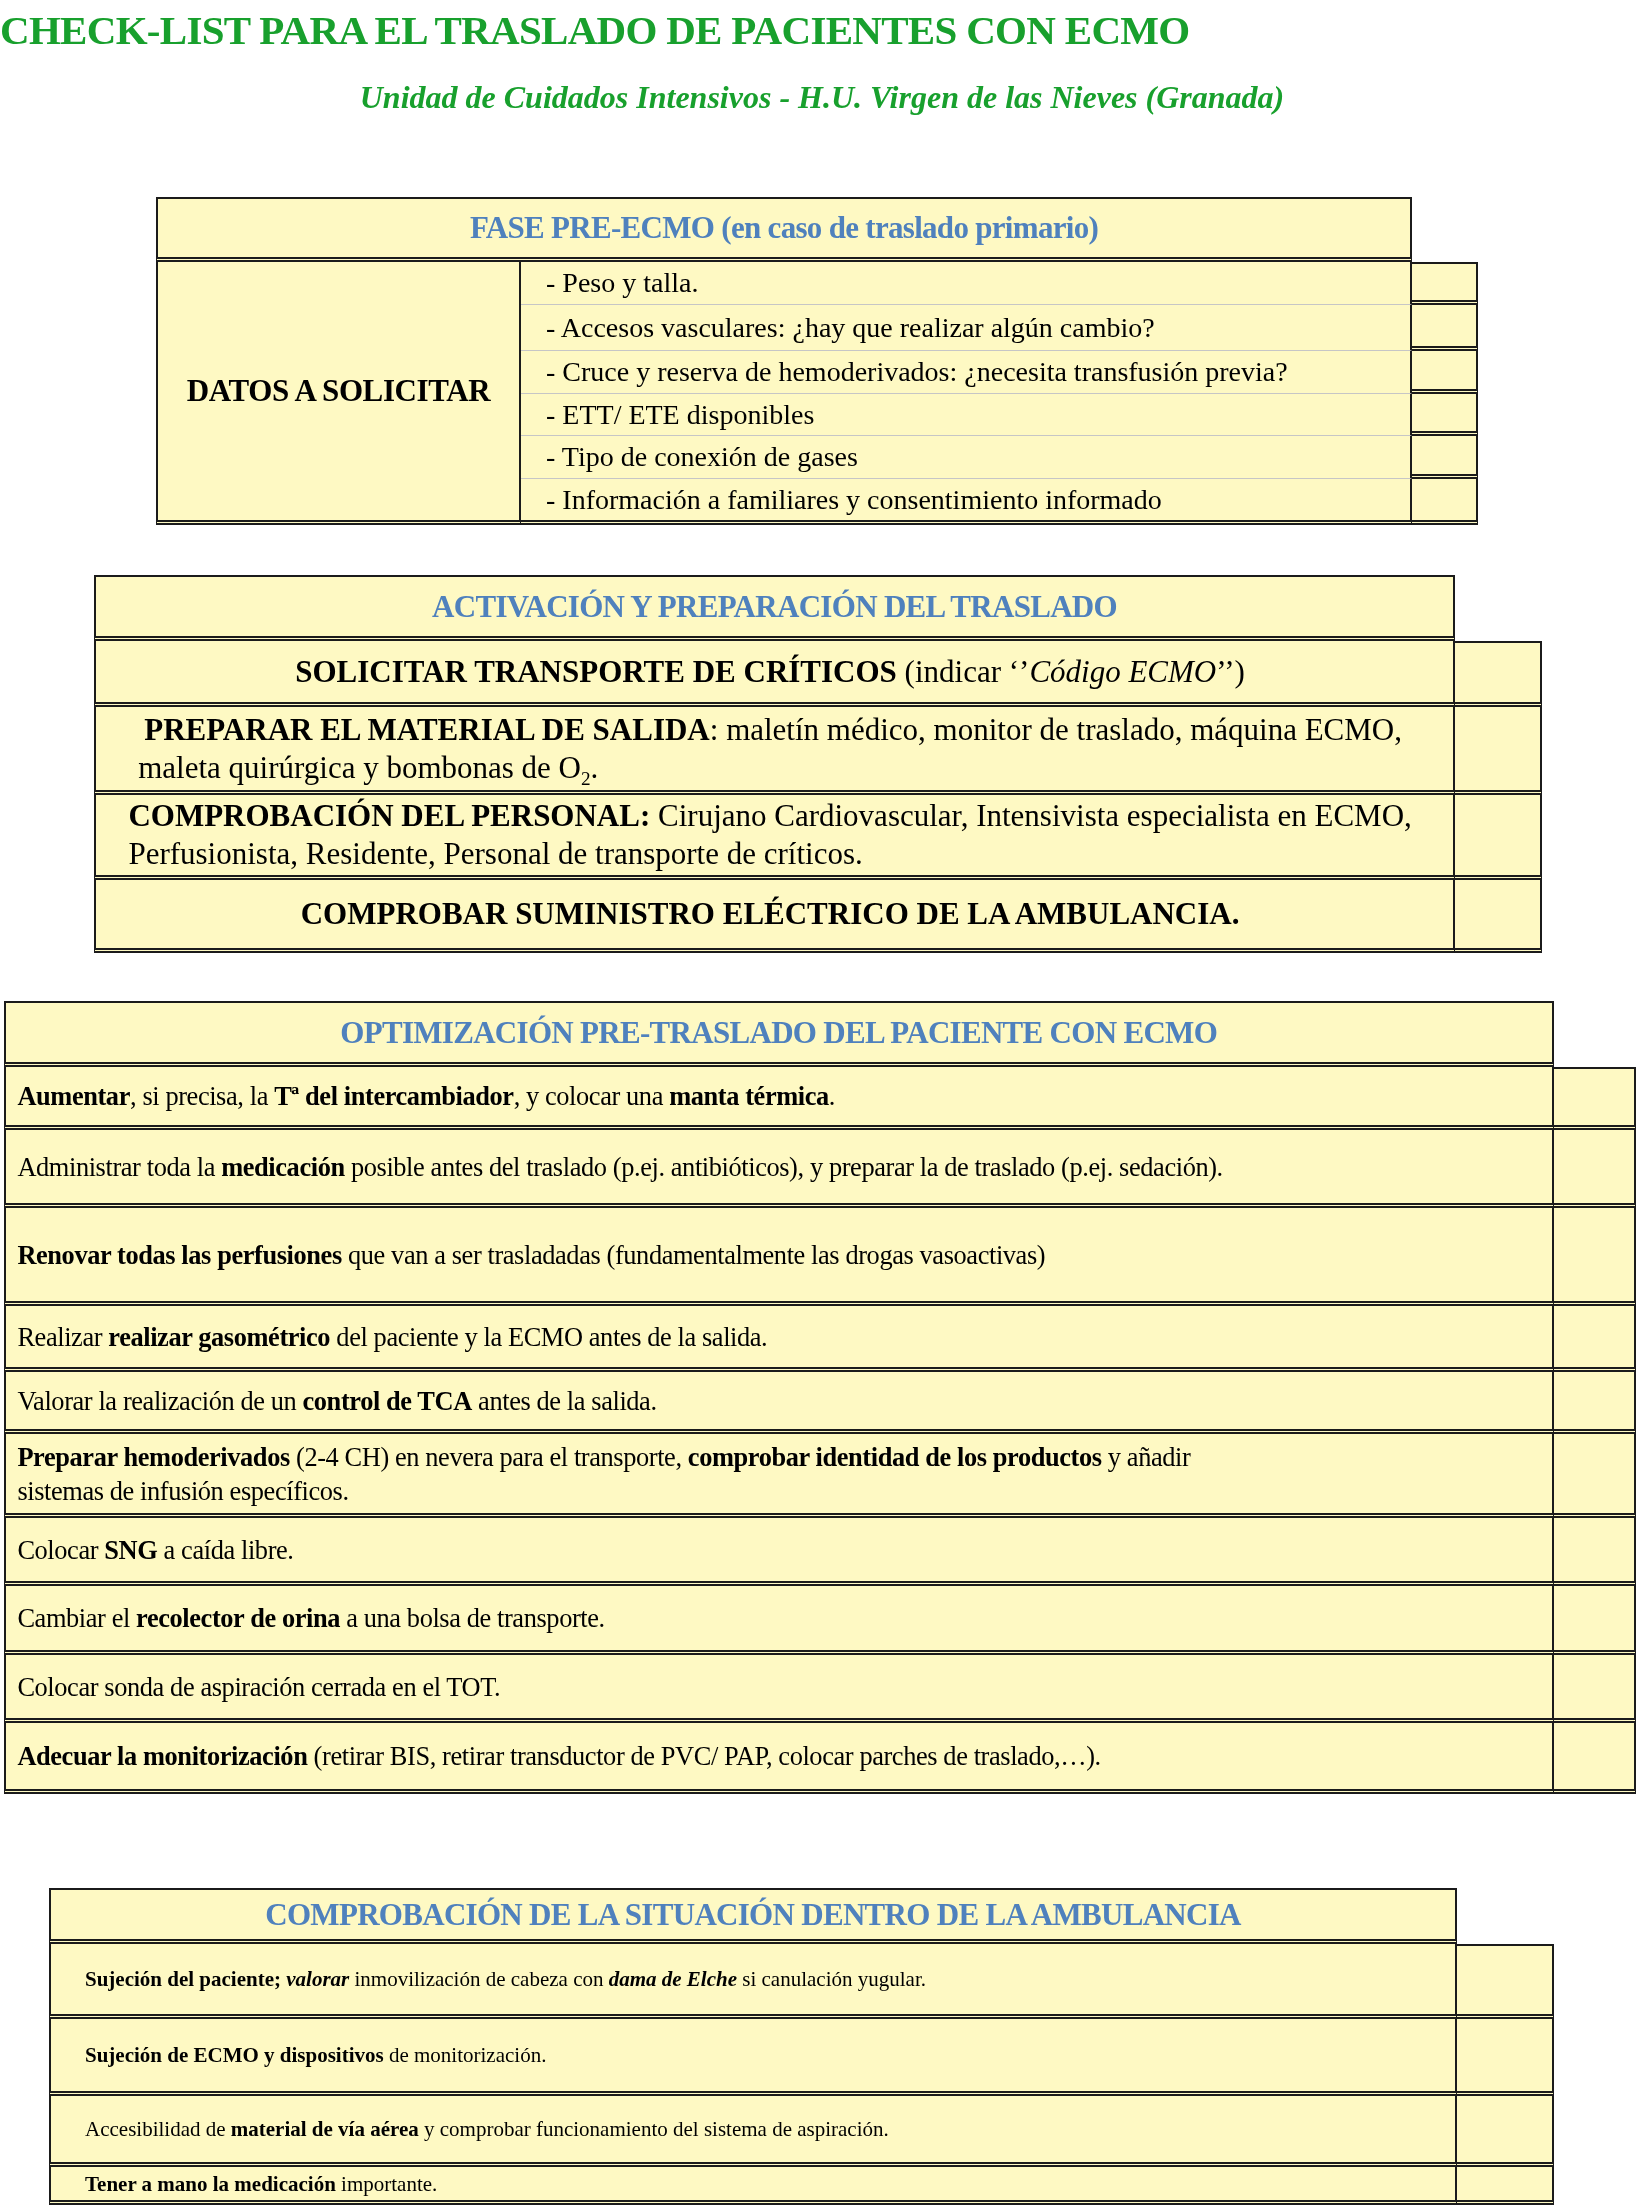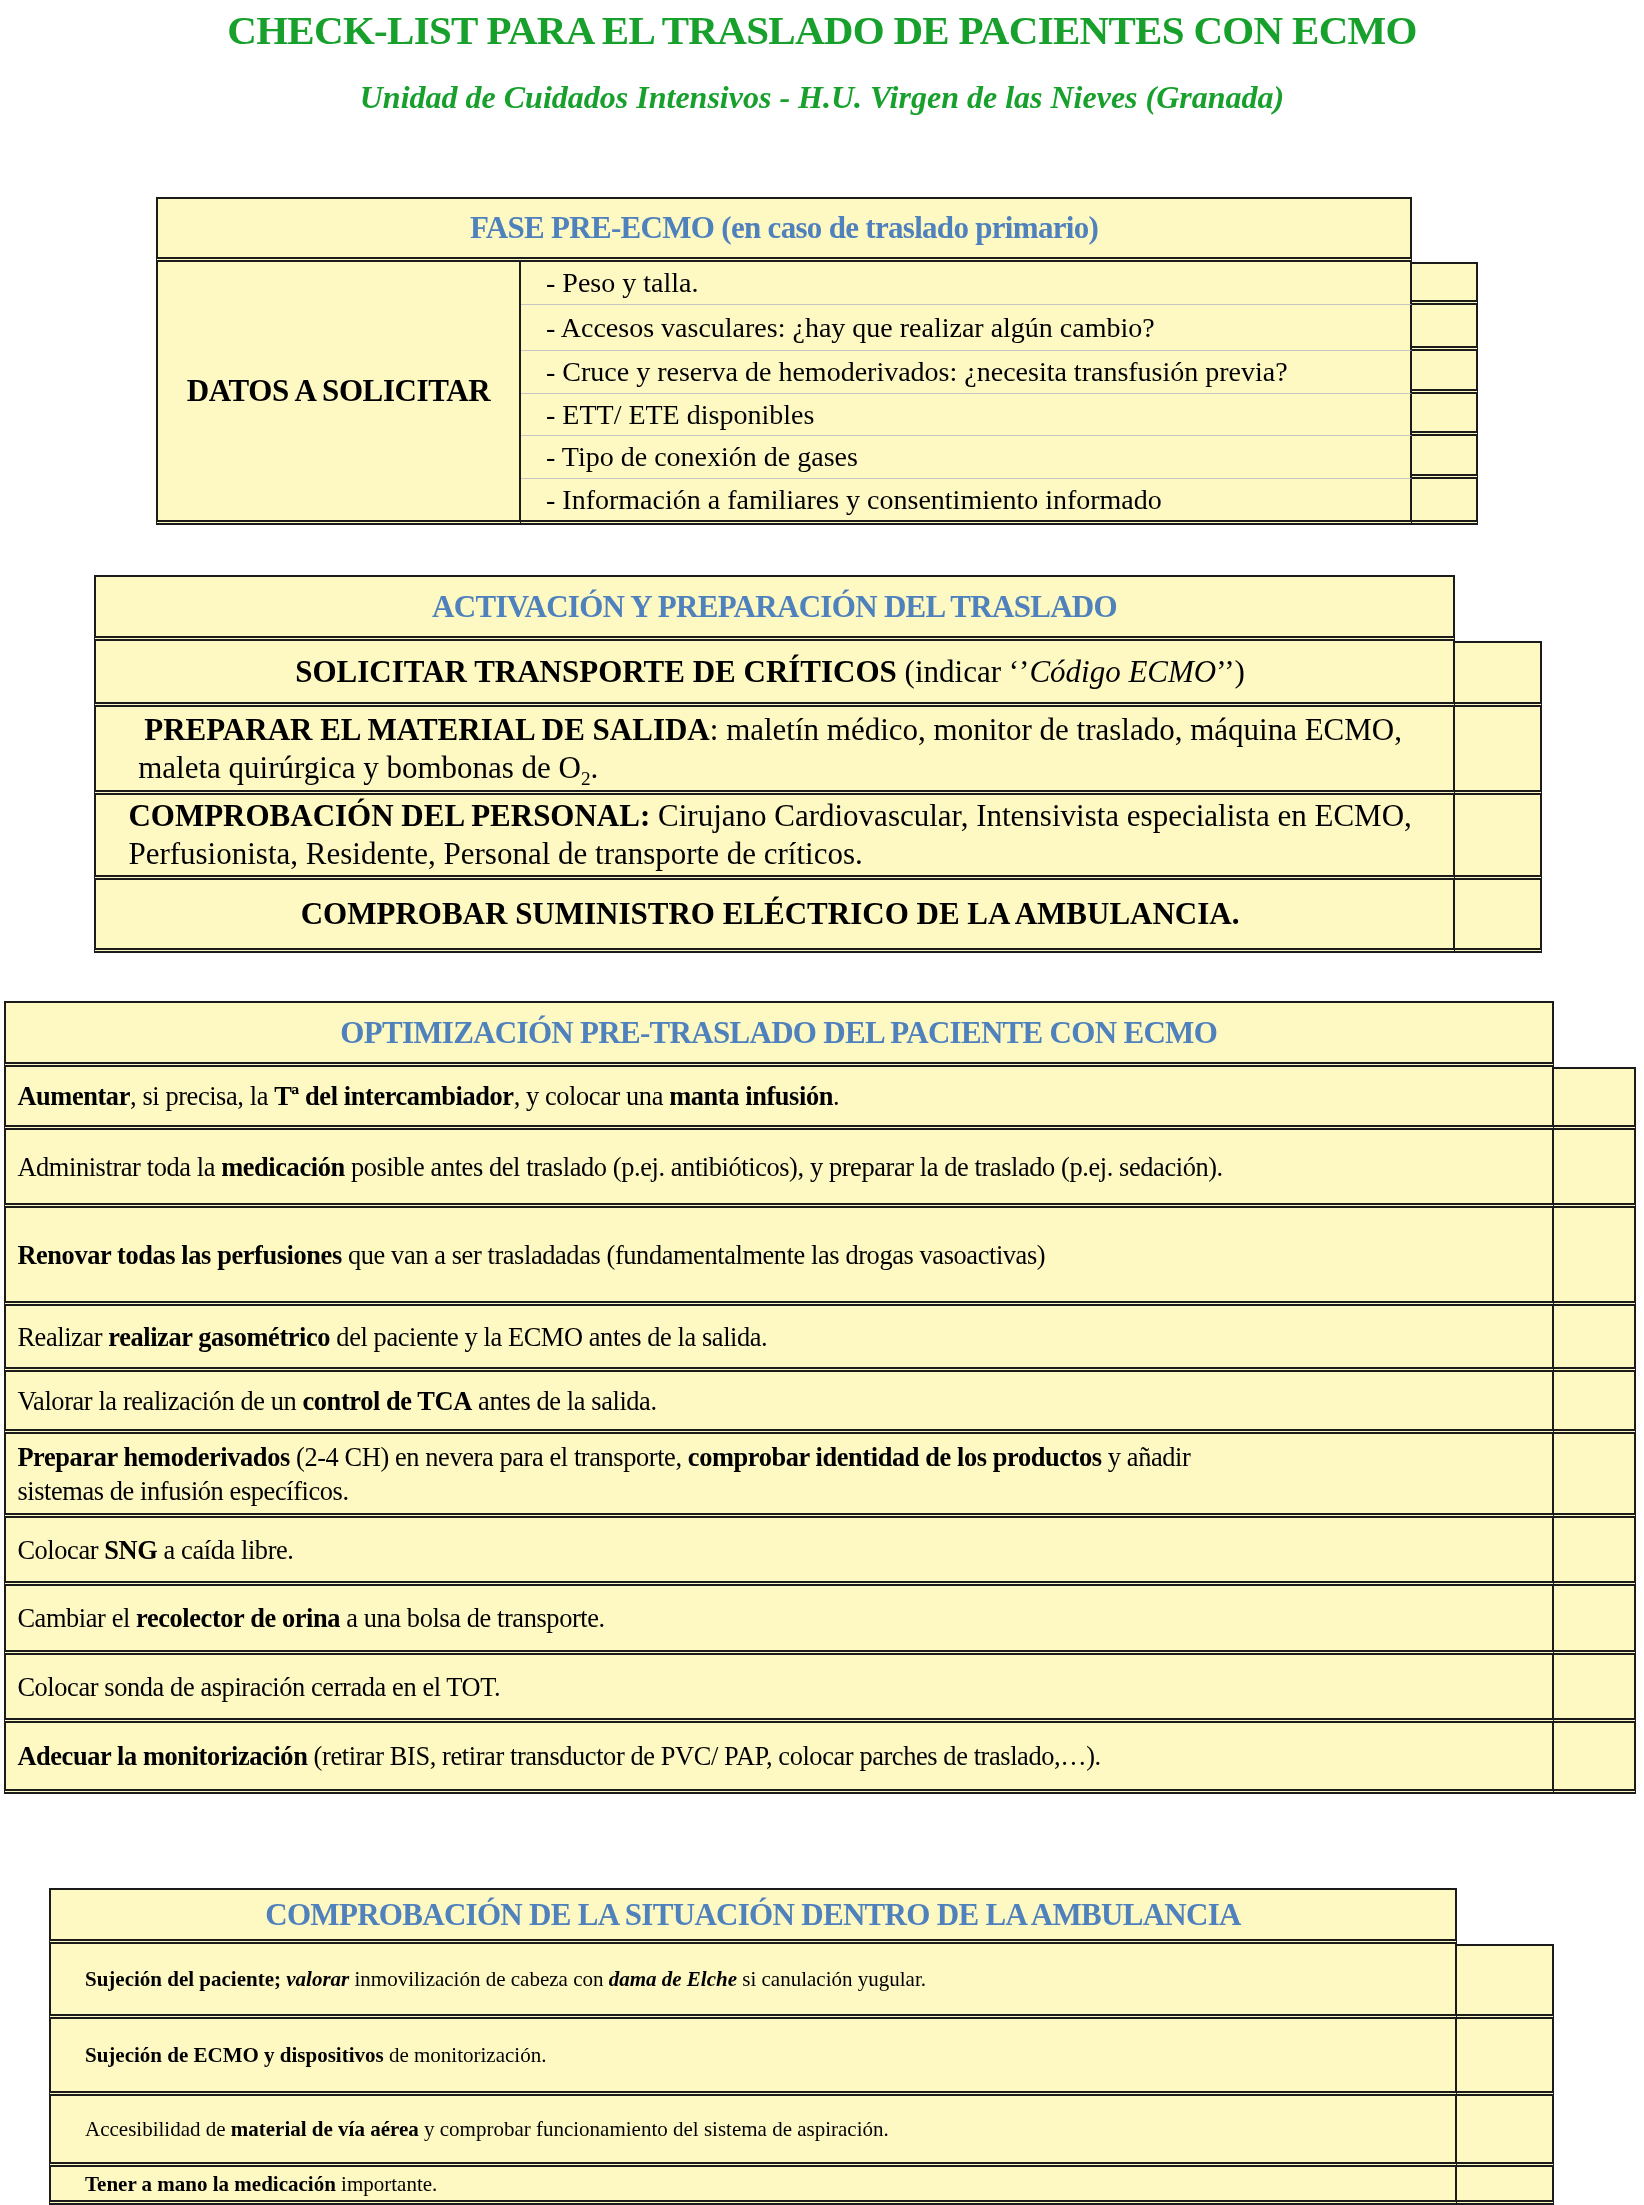--- a/index.html
+++ b/index.html
@@ -6,21 +6,21 @@
     --green:#18A02D;
     --blue:#4F81BD;
     --ink:#1b1b1b;
     --lite:#c6c6c6;
   }
   *{box-sizing:border-box;margin:0;padding:0;}
   html,body{background:#ffffff;}
   body{font-family:"Liberation Serif","DejaVu Serif",serif;color:#000;}
   .page{position:relative;width:1644px;height:2205px;background:#fff;overflow:hidden;}
 
-  .doc-title{position:absolute;left:0;top:5.9px;width:1644px;text-align:center;
+  .doc-title{position:absolute;left:0;top:5.9px;width:1644px;text-align:left;
     font-size:41px;font-weight:bold;color:var(--green);letter-spacing:-0.7px;}
   .doc-subtitle{position:absolute;left:0;top:79px;width:1644px;text-align:center;
     font-size:32px;font-weight:bold;font-style:italic;color:var(--green);}
 
   .grid{position:absolute;display:grid;}
   .cell{display:flex;align-items:center;background:#fef9c3;}
   .hdr{justify-content:center;text-align:center;color:var(--blue);font-weight:bold;
     font-size:31px;letter-spacing:-0.7px;
     border-top:2.9px solid var(--ink);border-left:2.9px solid var(--ink);
     border-right:2.2px solid var(--ink);border-bottom:5.1px double var(--ink);}
@@ -115,21 +115,21 @@
     <div class="cell chk" style="grid-row:4"></div>
     <div class="cell act-row" style="grid-row:5">
         <span class="seg"><span style="font-weight: bold;">COMPROBAR SUMINISTRO ELÉCTRICO DE LA AMBULANCIA.</span></span>
       </div>
     <div class="cell chk" style="grid-row:5"></div>
   </div>
 
   <div id="t-optimizacion" class="grid">
     <div class="cell hdr">OPTIMIZACIÓN PRE-TRASLADO DEL PACIENTE CON ECMO</div>
     <div class="cell opt-row" style="grid-row:2">
-        <span class="seg"><span style="font-weight: bold;">Aumentar</span><span>, si precisa, la </span><span style="font-weight: bold;">Tª del intercambiador</span><span>, y colocar una </span><span style="font-weight: bold;">manta infusión</span><span>.</span></span>
+        <span class="seg"><span style="font-weight: bold;">Aumentar</span><span>, si precisa, la </span><span style="font-weight: bold;">Tª del intercambiador</span><span>, y colocar una </span><span style="font-weight: bold;">manta térmica</span><span>.</span></span>
       </div>
     <div class="cell chk first" style="grid-row:2"></div>
     <div class="cell opt-row" style="grid-row:3">
         <span class="seg"><span>Administrar toda la </span><span style="font-weight: bold;">medicación</span><span> posible antes del traslado (p.ej. antibióticos), y preparar la de traslado (p.ej. sedación).</span></span>
       </div>
     <div class="cell chk" style="grid-row:3"></div>
     <div class="cell opt-row" style="grid-row:4">
         <span class="seg"><span style="font-weight: bold;">Renovar todas las perfusiones</span><span> que van a ser trasladadas (fundamentalmente las drogas vasoactivas)</span></span>
       </div>
     <div class="cell chk" style="grid-row:4"></div>

